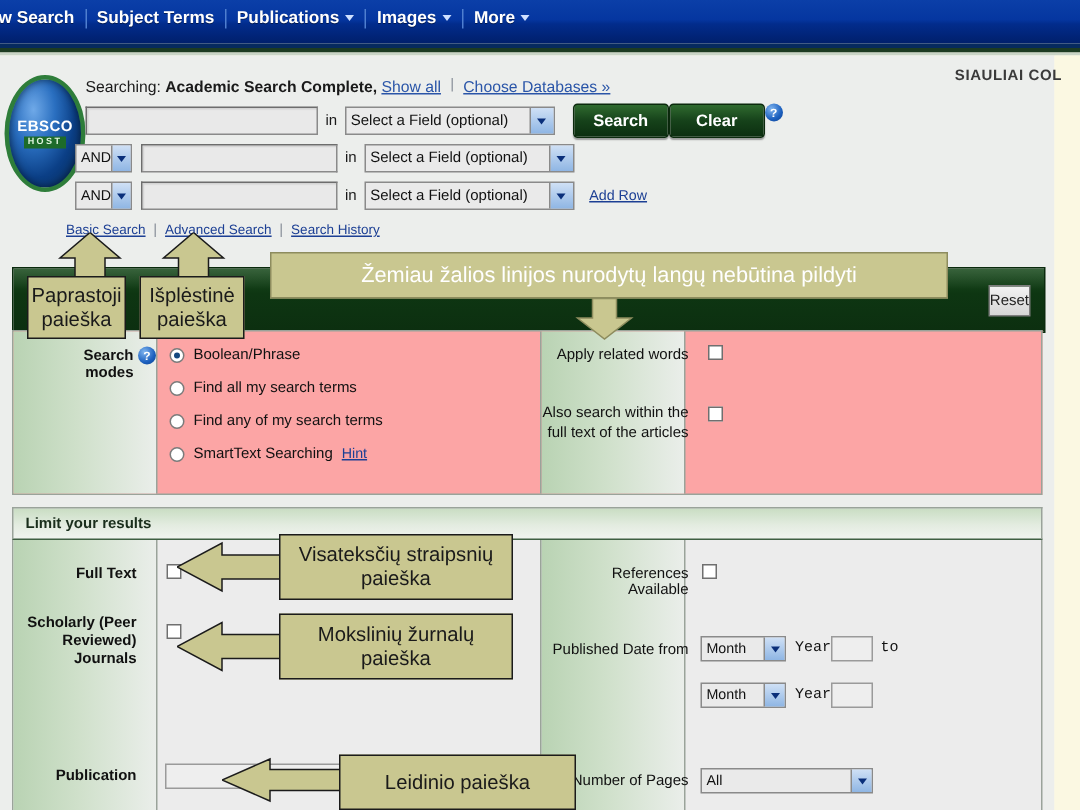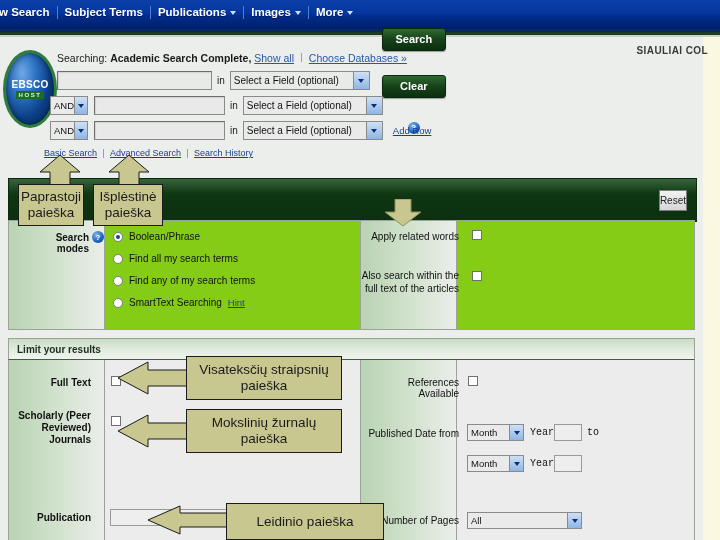--- a/index.html
+++ b/index.html
@@ -136,21 +136,21 @@
   }
   .btn-reset{
     position:absolute;right:9px;top:11px;height:19px;padding:0 0;
     background:linear-gradient(to bottom,#f2f2f2,#d6d6d6);
     border:1px solid #7d7d7d;color:#222;font-size:10px;
     display:flex;align-items:center;justify-content:center;cursor:pointer;
   }
 
   
   .panel{
-    position:absolute;left:8px;width:687px;background:#84cc16;
+    position:absolute;left:8px;width:687px;background:#fca5a5;
     border:1px solid #9aa39a;box-sizing:border-box;
   }
   .modes{top:220px;height:110px;}
   .gradcol{
     position:absolute;top:0;height:100%;width:90px;
     background:linear-gradient(to right,#b9d3b3 0%,#cfe0ca 45%,#eaeeea 100%);
   }
   .modes-divider{position:absolute;top:0;height:100%;width:1px;background:#9aa39a;}
 
   .lbl-r{font-size:10px;color:#111;text-align:right;font-weight:bold;}
@@ -261,21 +261,21 @@
 
   <div class="srow" style="left:57px;top:70px;">
     <div class="txtin" style="width:155px;"></div>
     <span class="inword">in</span>
     <div class="sel" style="width:140px;">
       <span>Select a Field (optional)</span>
       <span class="arrowbox">
           <i></i>
         </span>
     </div>
-    <div style="display:flex;align-items:center;gap:24px;margin-left:12px;flex-direction:column;">
+    <div style="display:flex;gap:0;margin-left:12px;">
       <div class="btn-green">Search</div>
       <div class="btn-green">Clear</div>
       <div class="qmark">?</div>
     </div>
   </div>
 
   <div class="srow" style="left:50px;top:95px;">
     <div class="boolsel">
       <span>AND</span>
       <span class="arrowbox" style="width:14px;height:17px;background:linear-gradient(to bottom,#cfe0f5,#8fb6e4);border-left:1px solid #8a8a8a;display:flex;align-items:center;justify-content:center;">
@@ -416,20 +416,21 @@
   </div>
   <div class="callout" style="left:18px;top:184px;width:66px;height:42px;">Paprastoji paieška</div>
 
   <div class="uparrow" style="left:107px;top:155px;width:44px;height:30px;">
     <svg width="44" height="30" viewBox="0 0 44 30">
       <polygon points="22,0 42,17 32,17 32,30 12,30 12,17 2,17" fill="#c9c790" stroke="#1b1b1b" stroke-width="1"></polygon>
     </svg>
   </div>
   <div class="callout" style="left:93px;top:184px;width:70px;height:42px;">Išplėstinė paieška</div>
 
+  <div class="callout big" style="left:180px;top:168px;width:452px;height:31px;font-size:14.5px;color:#ffffff;justify-content:center;">Žemiau žalios linijos nurodytų langų nebūtina pildyti</div>
   <div class="downarrow" style="left:383px;top:199px;width:40px;height:28px;">
     <svg width="40" height="28" viewBox="0 0 40 28">
       <polygon points="12,0 28,0 28,13 38,13 20,27 2,13 12,13" fill="#c9c790" stroke="#8d8c5e" stroke-width="1"></polygon>
     </svg>
   </div>
 
   <div class="leftarrow" style="left:118px;top:356px;width:70px;height:44px;">
     <svg width="70" height="44" viewBox="0 0 70 44">
       <polygon points="0,22 30,6 30,14 69,14 69,30 30,30 30,38" fill="#c9c790" stroke="#1b1b1b" stroke-width="1"></polygon>
     </svg>

